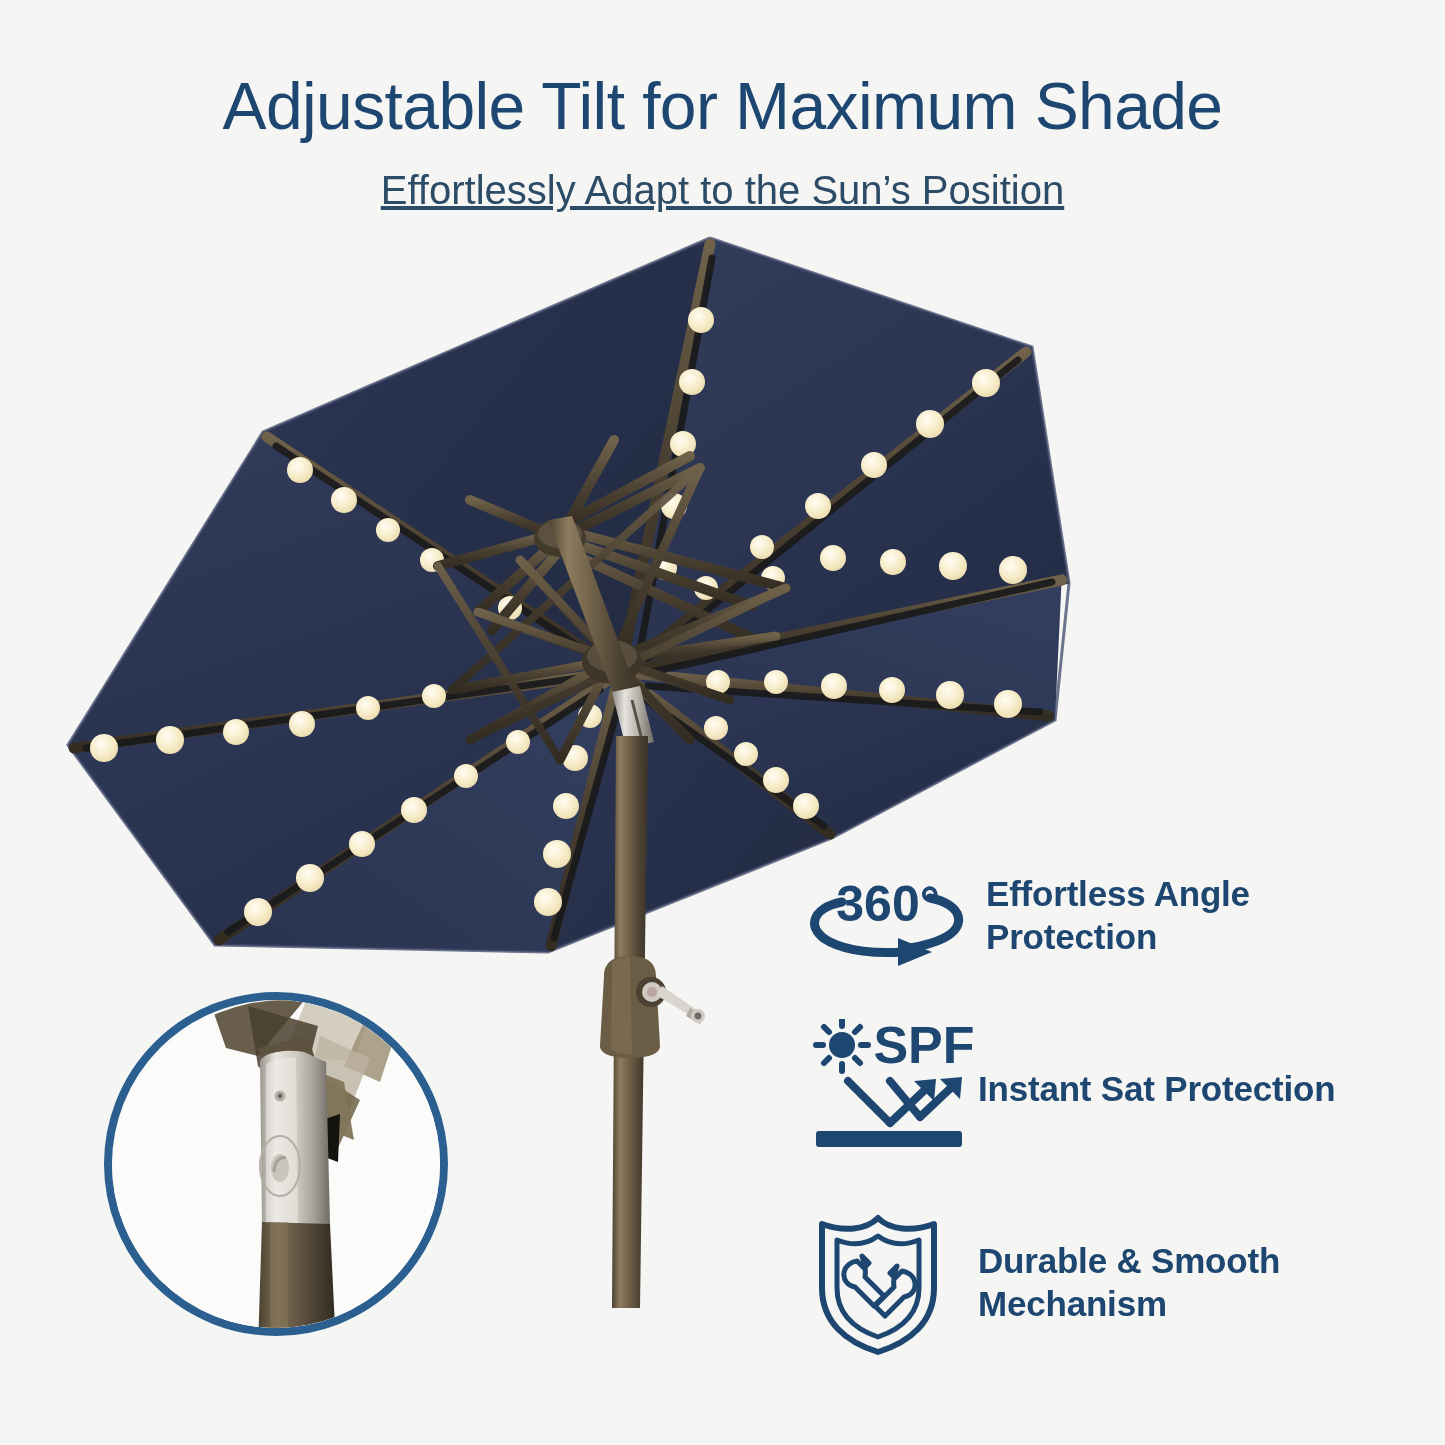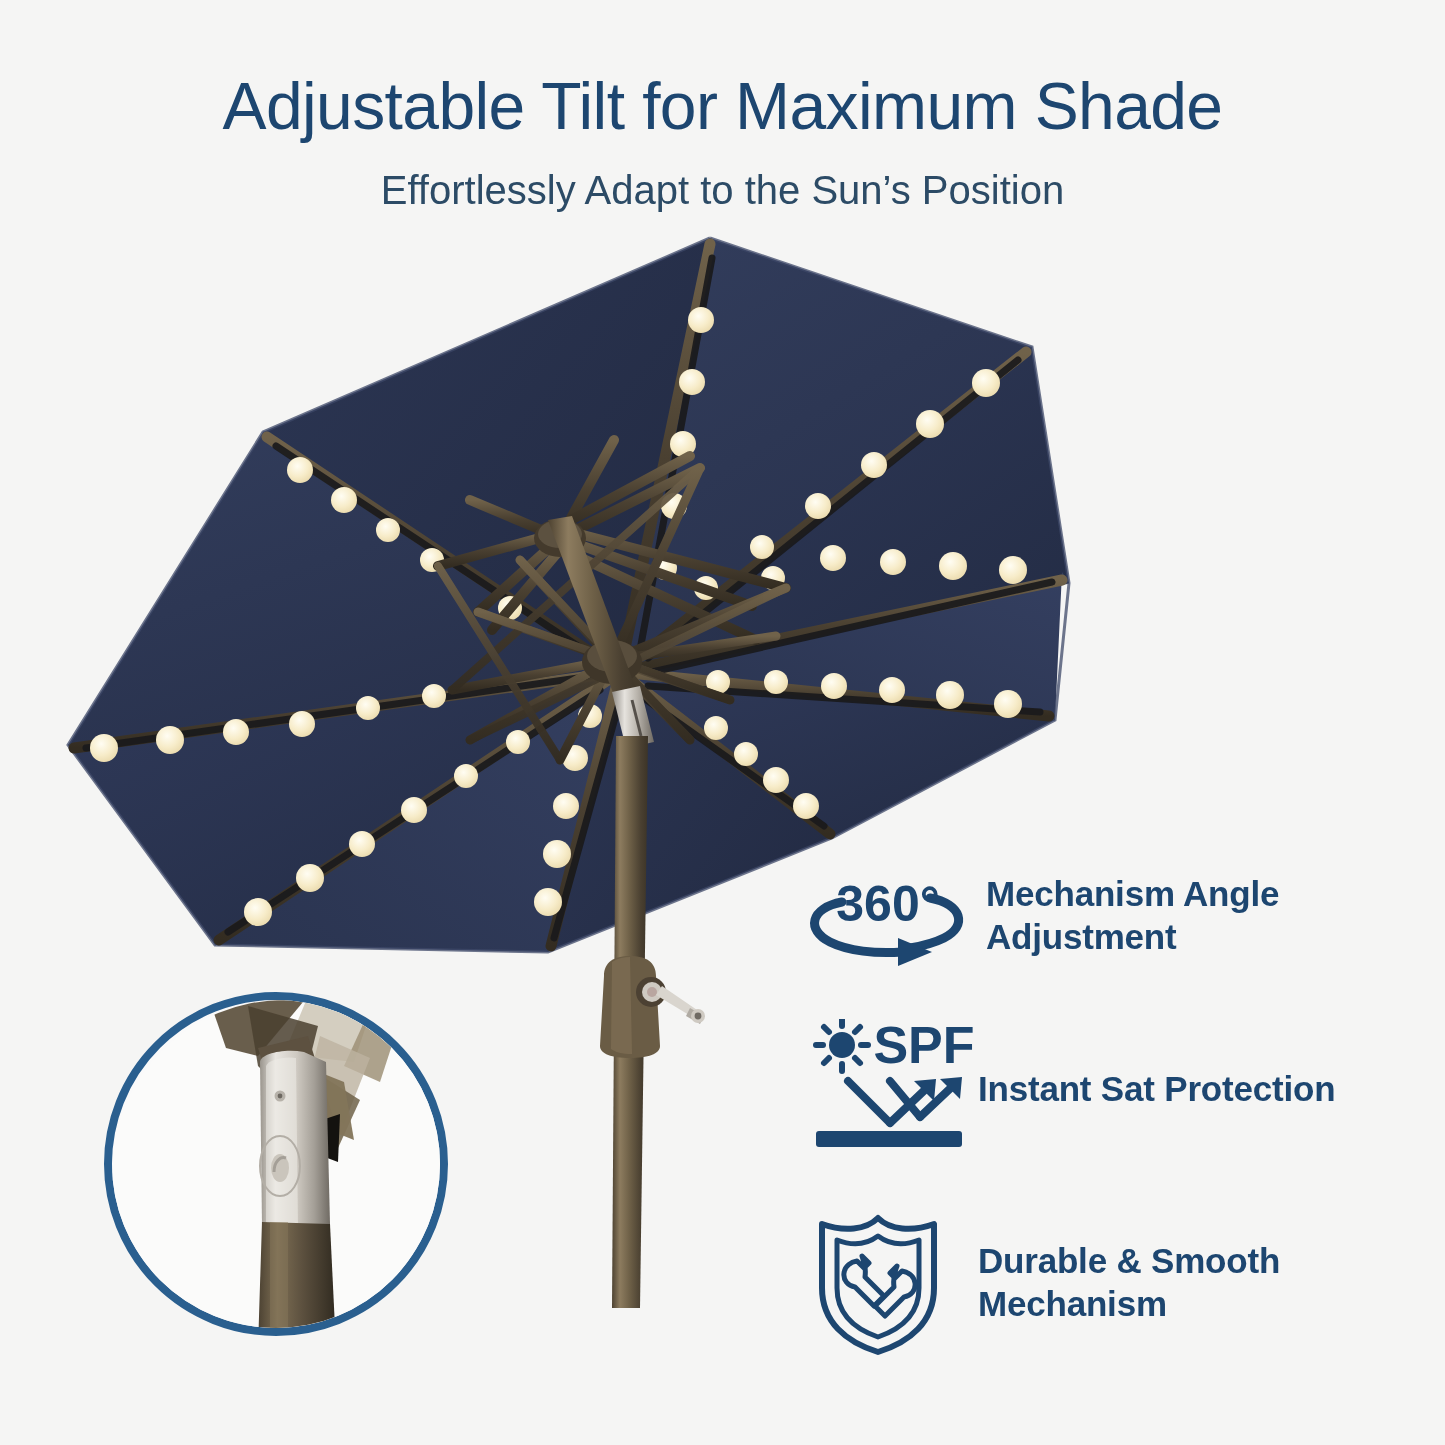--- a/index.html
+++ b/index.html
@@ -22,20 +22,21 @@
     line-height:1.05;
     white-space:nowrap;
   }
   .subtitle{
     position:absolute;left:0;top:168px;width:1445px;
     text-align:center;
     font-size:40px;font-weight:400;
     color:#2c4b66;
     line-height:1.1;
     white-space:nowrap;
+    text-decoration:underline;
   }
 
   
   .umbrella{position:absolute;left:0;top:0;width:1445px;height:1445px;}
 
   
   .inset{
     position:absolute;left:104px;top:992px;
     width:344px;height:344px;
     border-radius:50%;
@@ -360,22 +361,22 @@
 
           <path d="M40,36 C8,42 4,64 28,76 C46,85 74,88 100,86" fill="none" stroke="#1d4670" stroke-width="9" stroke-linecap="round"></path>
           <path d="M128,32 C160,38 166,60 142,72 C132,77 120,80 108,82" fill="none" stroke="#1d4670" stroke-width="9" stroke-linecap="round"></path>
 
           <polygon points="96,72 130,86 96,100" fill="#1d4670"></polygon>
 
           <text x="86" y="55" text-anchor="middle" font-family="Liberation Sans, sans-serif" font-size="50" font-weight="bold" fill="#1d4670">360°</text>
         </svg>
       </div>
       <div class="feature-text">
-        <div>Mechanism Angle</div>
-        <div>Adjustment</div>
+        <div>Effortless Angle</div>
+        <div>Protection</div>
       </div>
     </div>
 
     <div class="feature f2">
       <div class="feature-icon">
         <svg width="175" height="140" viewBox="0 0 175 140" xmlns="http://www.w3.org/2000/svg">
 
           <circle cx="40" cy="26" r="13" fill="#1d4670"></circle>
 
           <g stroke="#1d4670" stroke-width="6" stroke-linecap="round">

